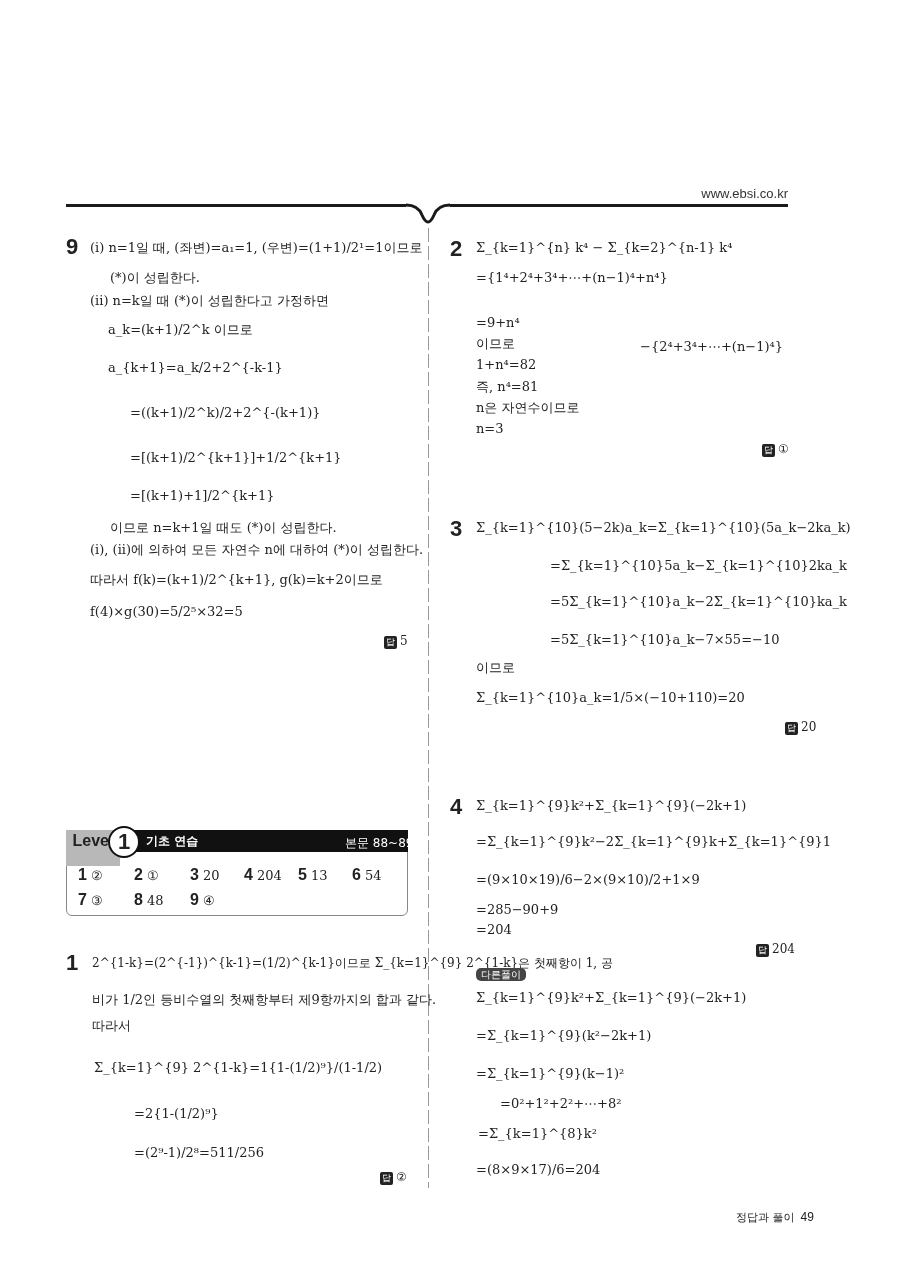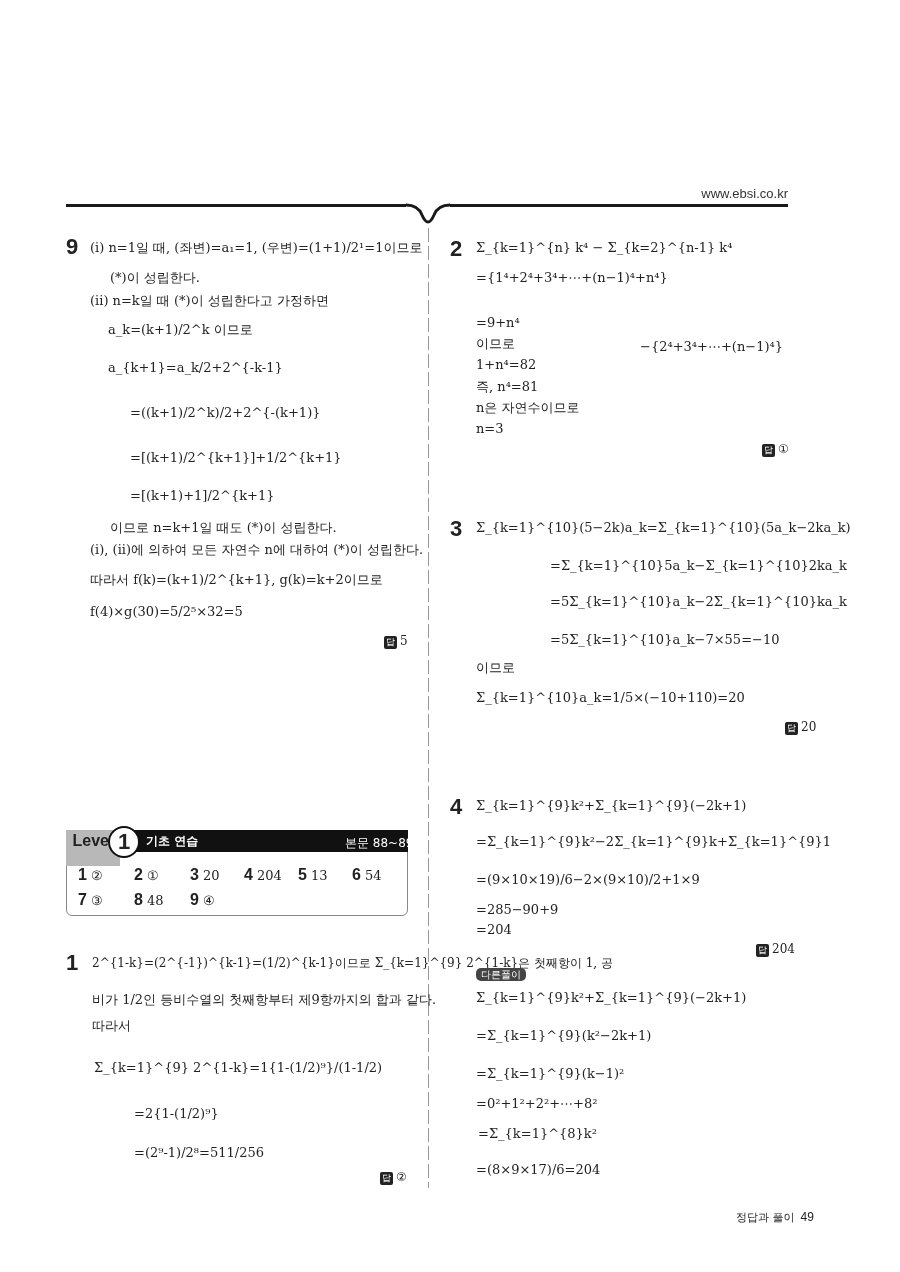--- a/index.html
+++ b/index.html
@@ -100,17 +100,17 @@
 <div class="abs line" style="left:476px;top:798px;">Σ_{k=1}^{9}k²+Σ_{k=1}^{9}(−2k+1)</div>
 <div class="abs line" style="left:476px;top:834px;">=Σ_{k=1}^{9}k²−2Σ_{k=1}^{9}k+Σ_{k=1}^{9}1</div>
 <div class="abs line" style="left:476px;top:872px;">=(9×10×19)/6−2×(9×10)/2+1×9</div>
 <div class="abs line" style="left:476px;top:902px;">=285−90+9</div>
 <div class="abs line" style="left:476px;top:922px;">=204</div>
 <div class="abs ans" style="left:756px;top:942px;"><span class="ansbox">답</span><span>204</span></div>
 <div class="abs" style="left:476px;top:963px;"><span class="badge">다른풀이</span></div>
 <div class="abs line" style="left:476px;top:990px;">Σ_{k=1}^{9}k²+Σ_{k=1}^{9}(−2k+1)</div>
 <div class="abs line" style="left:476px;top:1028px;">=Σ_{k=1}^{9}(k²−2k+1)</div>
 <div class="abs line" style="left:476px;top:1066px;">=Σ_{k=1}^{9}(k−1)²</div>
-<div class="abs line" style="left:476px;top:1096px;">=0²+1²+2²+⋯+8²</div>
+<div class="abs line" style="left:500px;top:1096px;">=0²+1²+2²+⋯+8²</div>
 <div class="abs line" style="left:478px;top:1126px;">=Σ_{k=1}^{8}k²</div>
 <div class="abs line" style="left:476px;top:1162px;">=(8×9×17)/6=204</div>
 
 <div class="abs footer"><span>정답과 풀이</span><span class="pg">49</span></div>
 
 </body></html>

